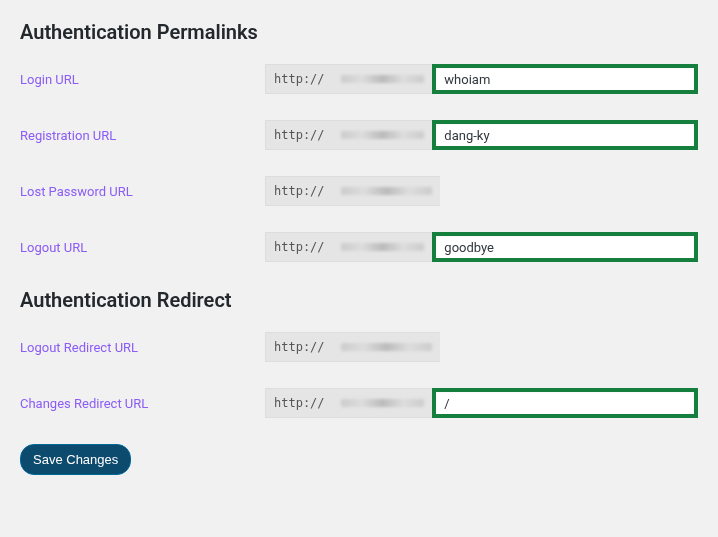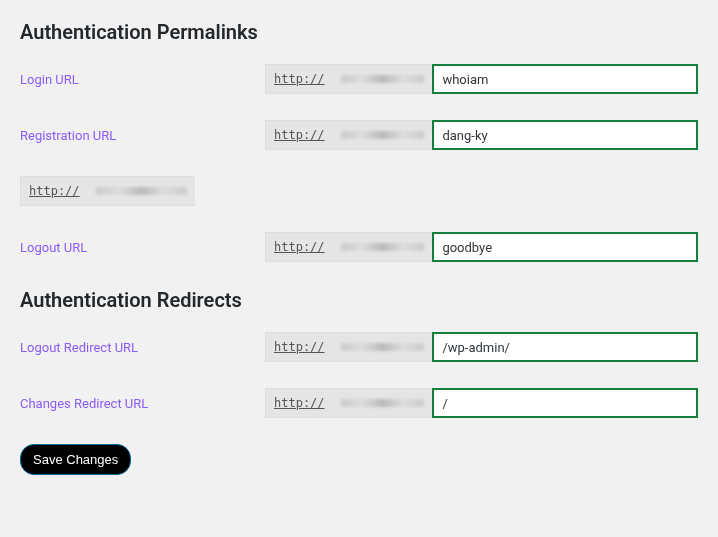--- a/index.html
+++ b/index.html
@@ -49,47 +49,46 @@
       font-size: 12px;
       color: #555;
       padding: 5px 8px;
       height: 30px;
       border: 1px solid #ddd;
       border-right: none;
       width: 175px;
     }
     .prefix .scheme {
       margin-right: 14px;
-      text-decoration: underline;
     }
     .prefix .blur {
       flex: 1;
       height: 8px;
       background: linear-gradient(90deg, #ccc, #ddd, #bbb, #ddd, #ccc);
       filter: blur(1.5px);
       border-radius: 2px;
       margin-left: 2px;
     }
     input.text-field {
       height: 30px;
-      border: 2px solid #15803d;
+      border: 4px solid #15803d;
       background: #fff;
       padding: 5px 8px;
       font-size: 13px;
       font-family: inherit;
       color: #32373c;
       width: 278px;
       outline: none;
       box-shadow: inset 0 1px 2px rgba(0,0,0,0.03);
     }
     .submit-wrap {
       margin-top: 14px;
     }
     button.primary {
-      background: #000000;
+      background: #0c4a6e;
       border: 1px solid #006799;
       color: #fff;
       padding: 7px 12px;
       font-size: 13px;
       border-radius: 14px;
       cursor: pointer;
     }
   </style>
 </head>
 <body>
@@ -108,44 +107,44 @@
 <div class="form-row">
   <label class="field-label">Registration URL</label>
   <div class="prefix">
     <span class="scheme">http://</span>
     <span class="blur"></span>
   </div>
   <input type="text" class="text-field" value="dang-ky" style="">
 </div>
 
 <div class="form-row">
+  <label class="field-label">Lost Password URL</label>
   <div class="prefix">
     <span class="scheme">http://</span>
     <span class="blur"></span>
   </div>
 </div>
 
 <div class="form-row">
   <label class="field-label">Logout URL</label>
   <div class="prefix">
     <span class="scheme">http://</span>
     <span class="blur"></span>
   </div>
   <input type="text" class="text-field" value="goodbye" style="">
 </div>
 
-<h2 class="section-title second">Authentication Redirects</h2>
+<h2 class="section-title second">Authentication Redirect</h2>
 
 <div class="form-row">
   <label class="field-label">Logout Redirect URL</label>
   <div class="prefix">
     <span class="scheme">http://</span>
     <span class="blur"></span>
   </div>
-  <input type="text" class="text-field" value="/wp-admin/" style="">
 </div>
 
 <div class="form-row">
   <label class="field-label">Changes Redirect URL</label>
   <div class="prefix">
     <span class="scheme">http://</span>
     <span class="blur"></span>
   </div>
   <input type="text" class="text-field" value="/" style="">
 </div>

